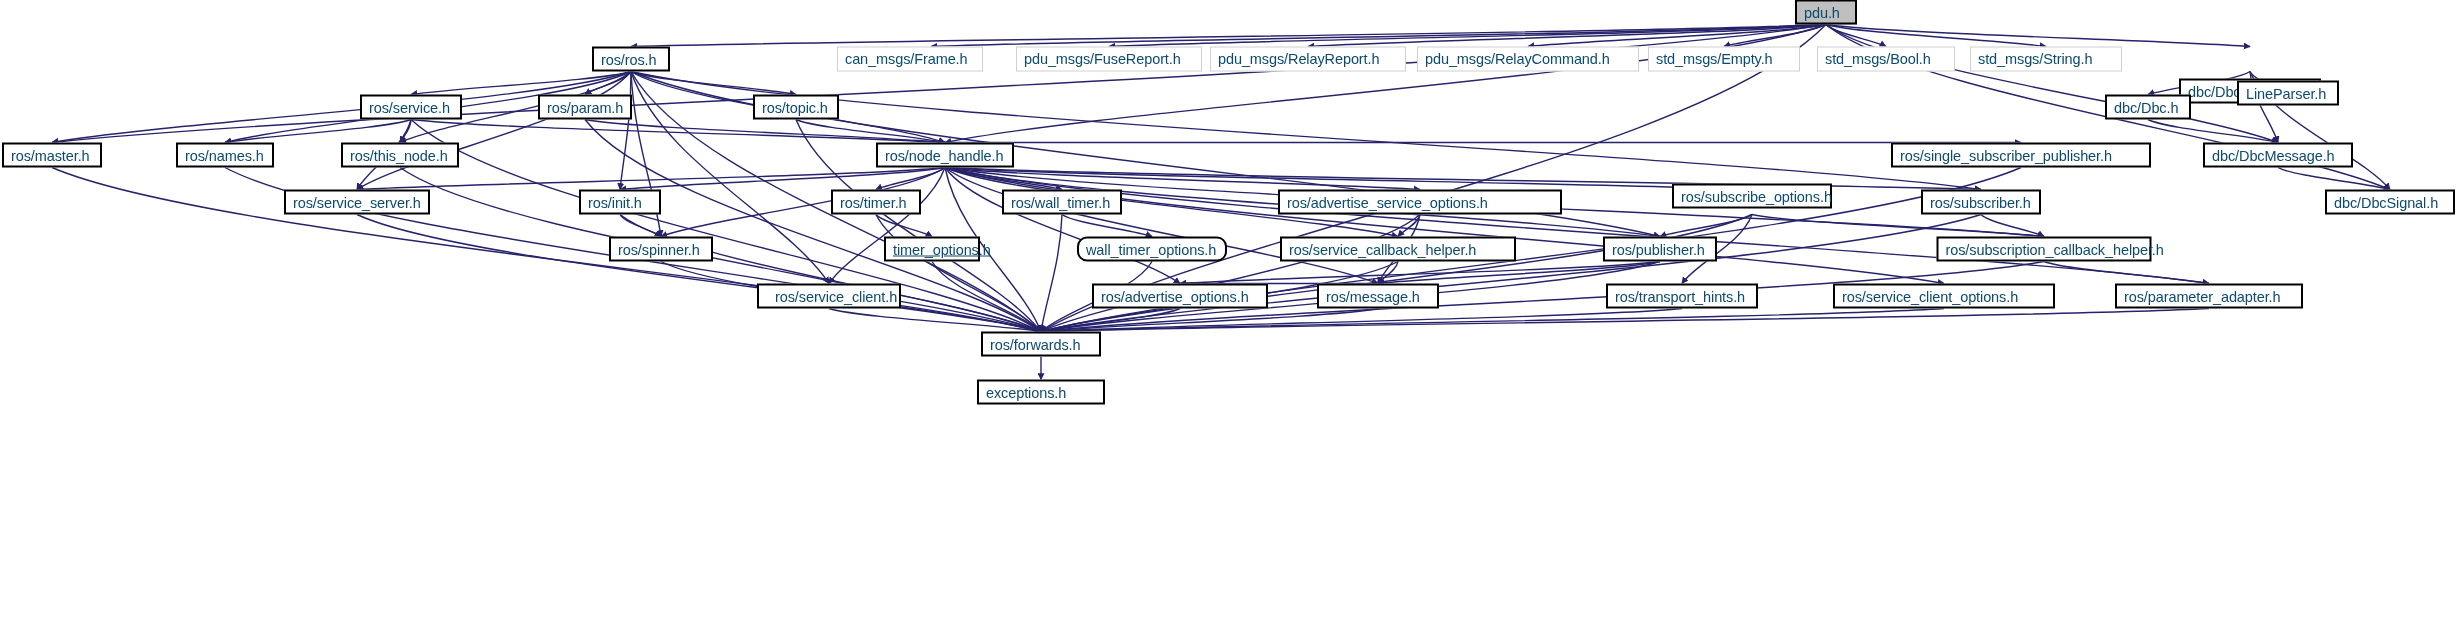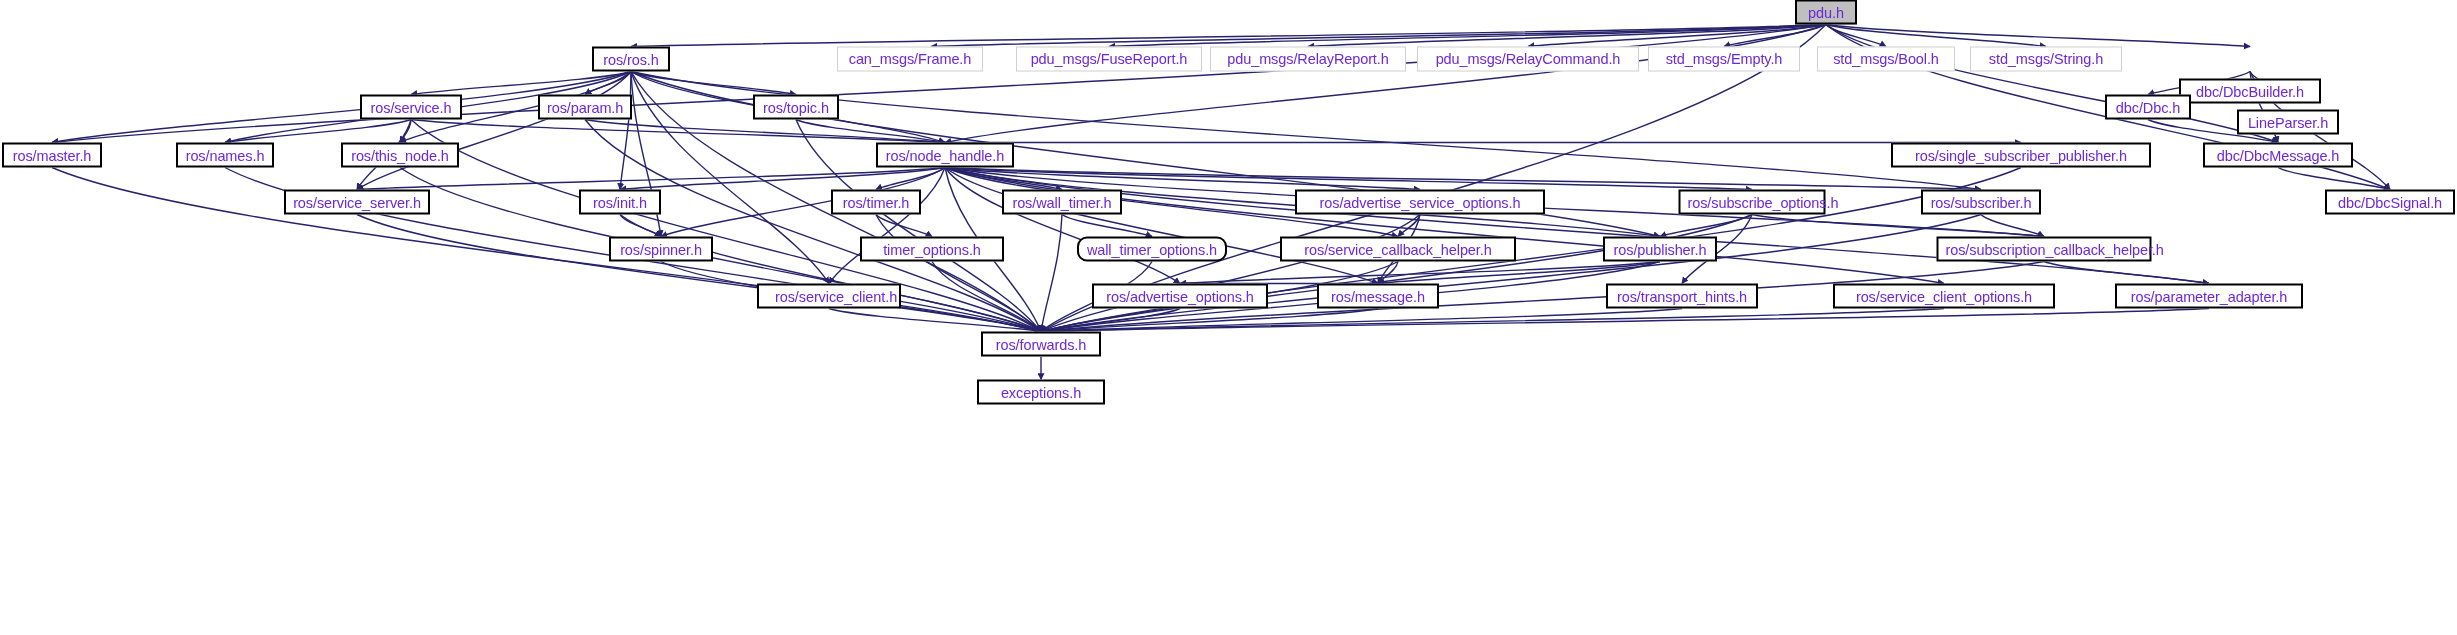--- a/index.html
+++ b/index.html
@@ -21,24 +21,24 @@
     top: 0;
     width: 2457px;
     height: 635px;
     pointer-events: none;
   }
   .node {
     position: absolute;
     box-sizing: border-box;
     height: 25px;
     line-height: 23px;
-    text-align: center;
+    text-align: left;
     white-space: nowrap;
     font-size: 14.5px;
-    color: #6d28d9;
+    color: #0c4a6e;
     background: #ffffff;
     border: 1px solid #000000;
     transform: translate(-50%, -50%);
     padding: 0 7px;
     letter-spacing: -0.1px;
   }
   .node.bold {
     border-width: 2px;
   }
   .node.root {
@@ -170,37 +170,37 @@
       <div class="node plain" style="left: 1308px; top: 59px; width: 196px;">pdu_msgs/RelayReport.h</div>
       <div class="node plain" style="left: 1528px; top: 59px; width: 222px;">pdu_msgs/RelayCommand.h</div>
       <div class="node plain" style="left: 1724px; top: 59px; width: 152px;">std_msgs/Empty.h</div>
       <div class="node plain" style="left: 1886px; top: 59px; width: 138px;">std_msgs/Bool.h</div>
       <div class="node plain" style="left: 2046px; top: 59px; width: 152px;">std_msgs/String.h</div>
       <div class="node bold" style="left: 2250px; top: 59px; width: 142px; margin-top: 32px;">dbc/DbcBuilder.h</div>
       <div class="node bold" style="left: 411px; top: 107px; width: 102px;">ros/service.h</div>
       <div class="node bold" style="left: 585px; top: 107px; width: 94px;">ros/param.h</div>
       <div class="node bold" style="left: 796px; top: 107px; width: 86px;">ros/topic.h</div>
       <div class="node bold" style="left: 2148px; top: 107px; width: 86px;">dbc/Dbc.h</div>
-      <div class="node bold" style="left: 2288px; top: 122px; width: 102px;">LineParser.h</div>
+      <div class="node bold" style="left: 2288px; top: 93px; width: 102px;">LineParser.h</div>
       <div class="node bold" style="left: 52px; top: 155px; width: 100px;">ros/master.h</div>
       <div class="node bold" style="left: 225px; top: 155px; width: 98px;">ros/names.h</div>
       <div class="node bold" style="left: 400px; top: 155px; width: 118px;">ros/this_node.h</div>
       <div class="node bold" style="left: 945px; top: 155px; width: 138px;">ros/node_handle.h</div>
       <div class="node bold" style="left: 2021px; top: 155px; width: 260px;">ros/single_subscriber_publisher.h</div>
       <div class="node bold" style="left: 2278px; top: 155px; width: 150px;">dbc/DbcMessage.h</div>
       <div class="node bold" style="left: 2390px; top: 202px; width: 130px;">dbc/DbcSignal.h</div>
       <div class="node bold" style="left: 357px; top: 202px; width: 146px;">ros/service_server.h</div>
       <div class="node bold" style="left: 620px; top: 202px; width: 82px;">ros/init.h</div>
       <div class="node bold" style="left: 876px; top: 202px; width: 90px;">ros/timer.h</div>
       <div class="node bold" style="left: 1062px; top: 202px; width: 120px;">ros/wall_timer.h</div>
-      <div class="node bold" style="left: 1420px; top: 202px; width: 250px;">ros/advertise_service_options.h</div>
-      <div class="node bold" style="left: 1752px; top: 202px; width: 147px;">ros/subscribe_options.h</div>
+      <div class="node bold" style="left: 1420px; top: 202px; width: 284px;">ros/advertise_service_options.h</div>
+      <div class="node bold" style="left: 1752px; top: 196px; width: 160px;">ros/subscribe_options.h</div>
       <div class="node bold" style="left: 1981px; top: 202px; width: 120px;">ros/subscriber.h</div>
       <div class="node bold" style="left: 661px; top: 249px; width: 104px;">ros/spinner.h</div>
-      <div class="node bold" style="left: 932px; top: 249px; width: 144px;">timer_options.h</div>
+      <div class="node bold" style="left: 932px; top: 249px; width: 96px; text-decoration: underline;">timer_options.h</div>
       <div class="node bold" style="left: 1152px; top: 249px; width: 150px; border-radius: 10px;">wall_timer_options.h</div>
       <div class="node bold" style="left: 1398px; top: 249px; width: 236px;">ros/service_callback_helper.h</div>
       <div class="node bold" style="left: 1660px; top: 249px; width: 114px;">ros/publisher.h</div>
       <div class="node bold" style="left: 2044px; top: 249px; width: 215px;">ros/subscription_callback_helper.h</div>
       <div class="node bold" style="left: 829px; top: 296px; width: 144px; padding-left: 16px;">ros/service_client.h</div>
       <div class="node bold" style="left: 1180px; top: 296px; width: 176px;">ros/advertise_options.h</div>
       <div class="node bold" style="left: 1378px; top: 296px; width: 122px;">ros/message.h</div>
       <div class="node bold" style="left: 1682px; top: 296px; width: 152px;">ros/transport_hints.h</div>
       <div class="node bold" style="left: 1944px; top: 296px; width: 222px;">ros/service_client_options.h</div>
       <div class="node bold" style="left: 2209px; top: 296px; width: 188px;">ros/parameter_adapter.h</div>

